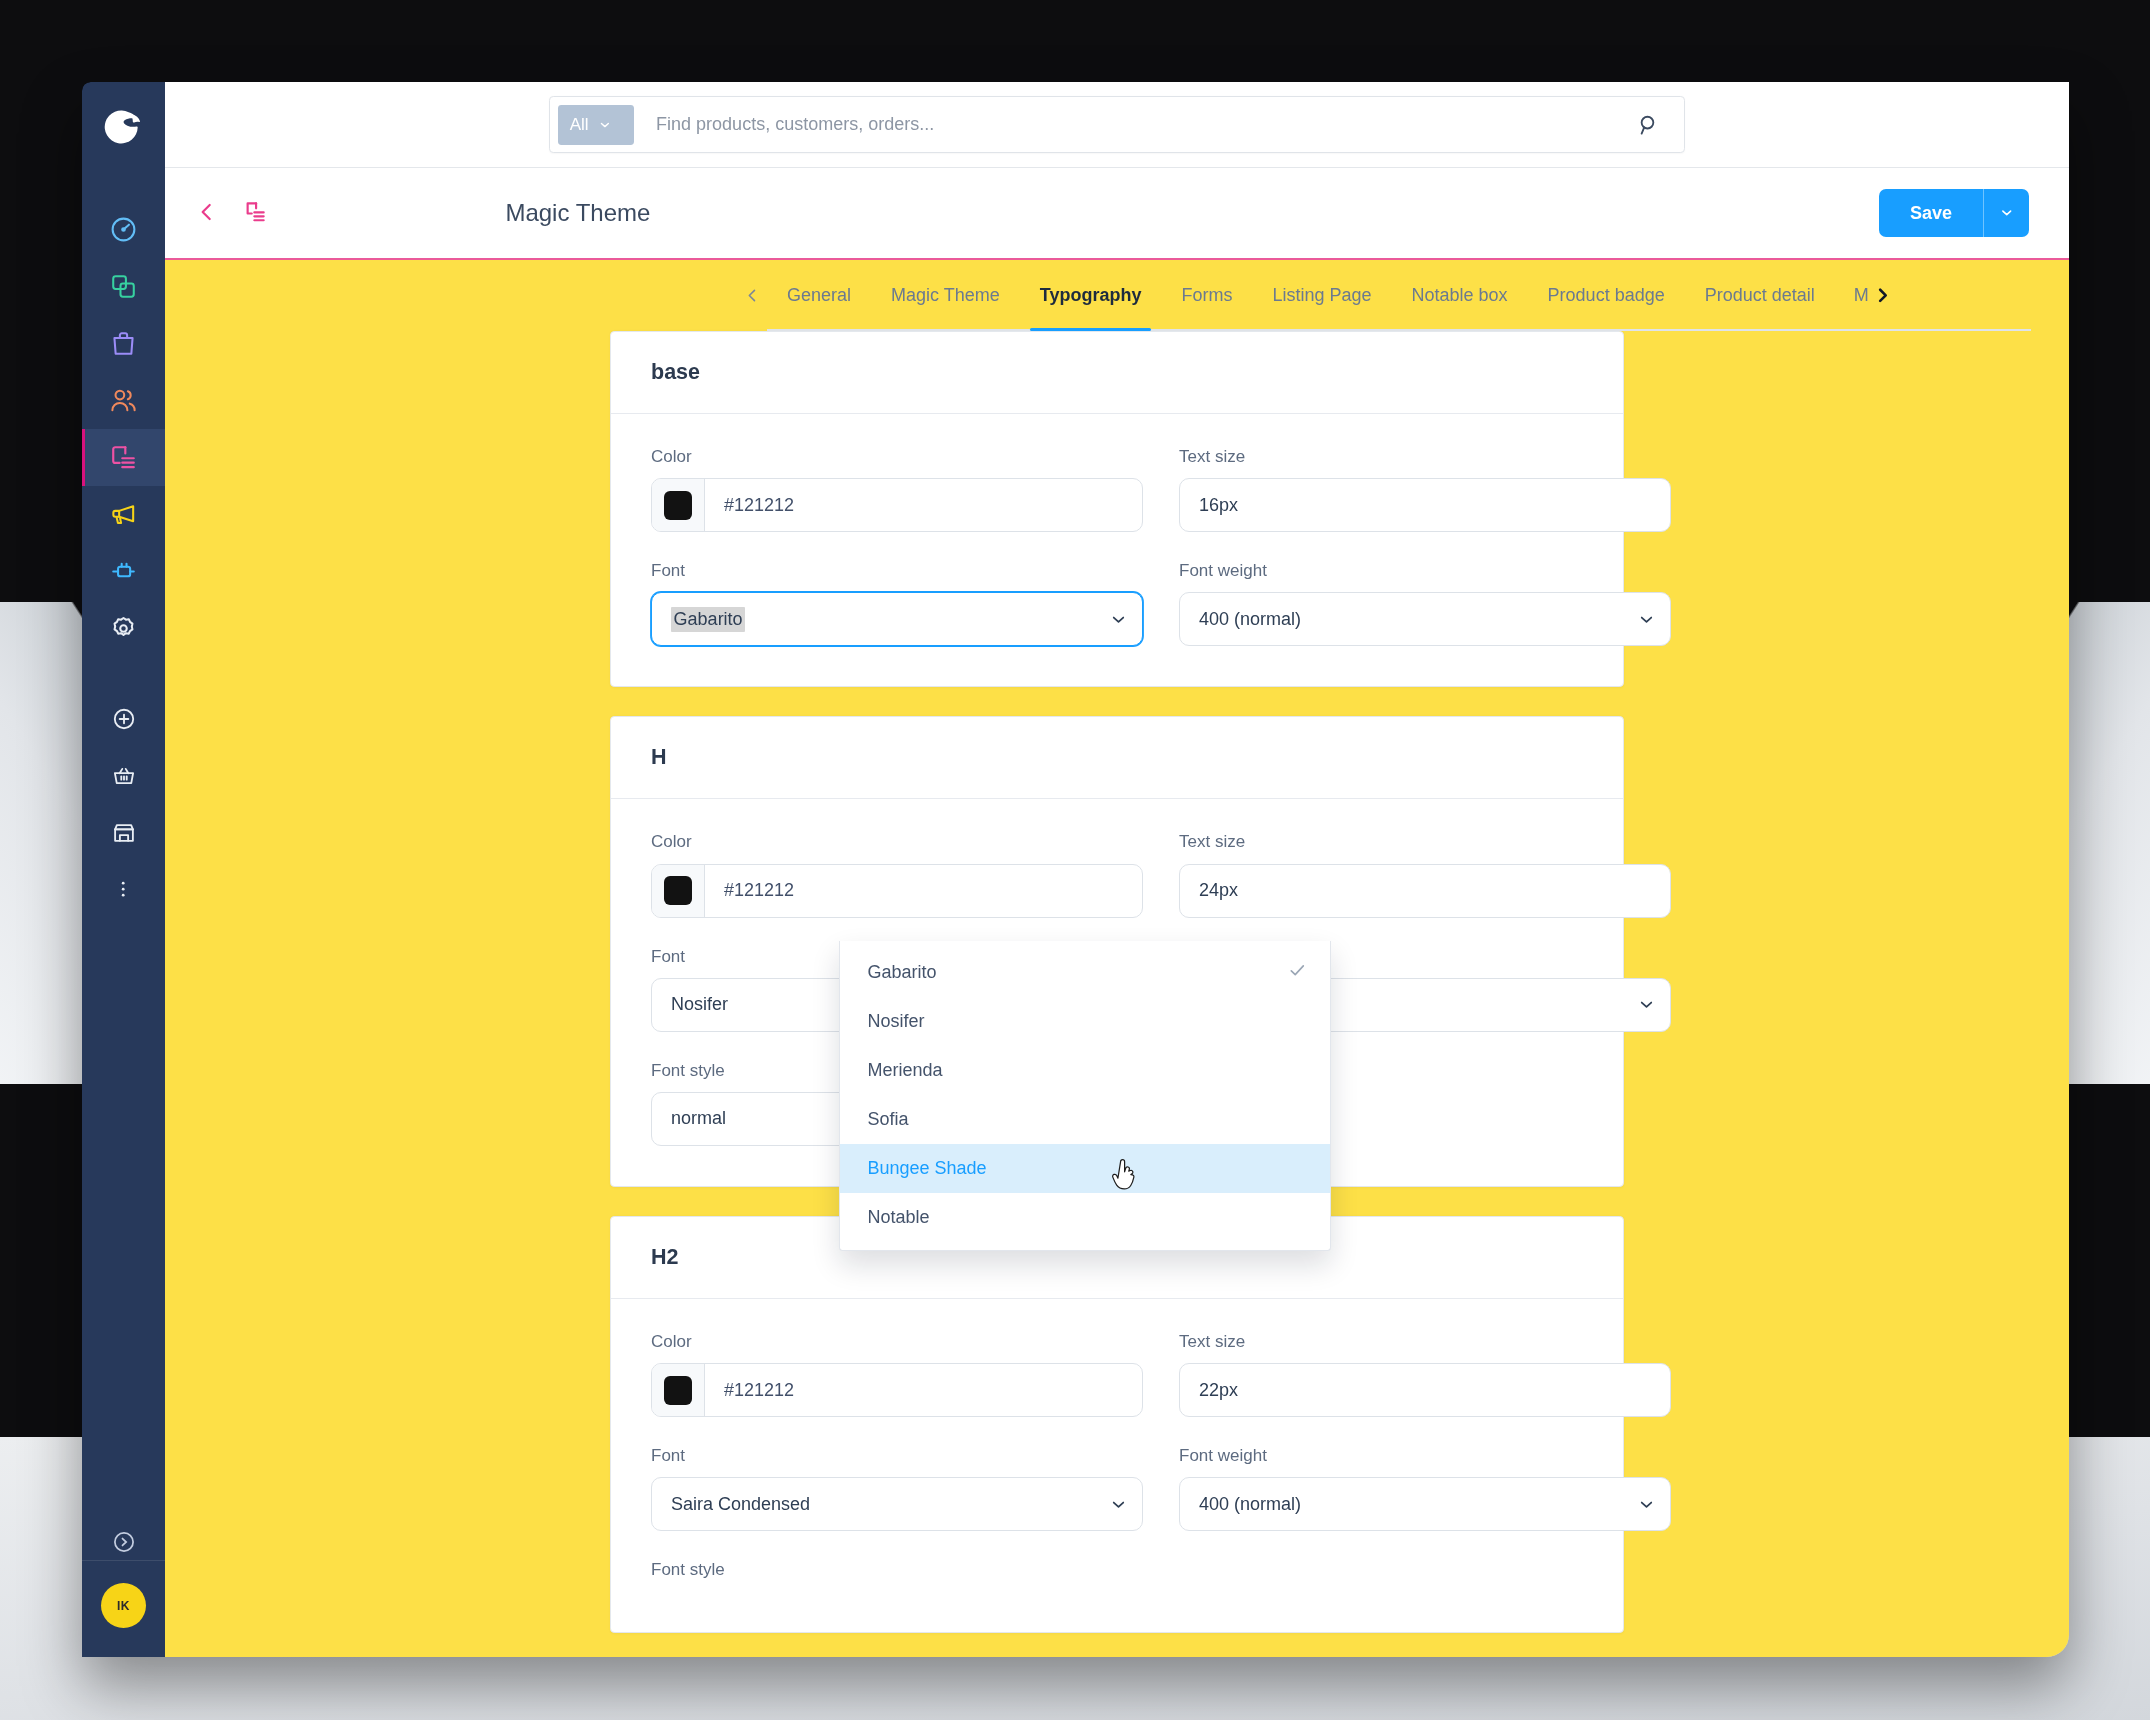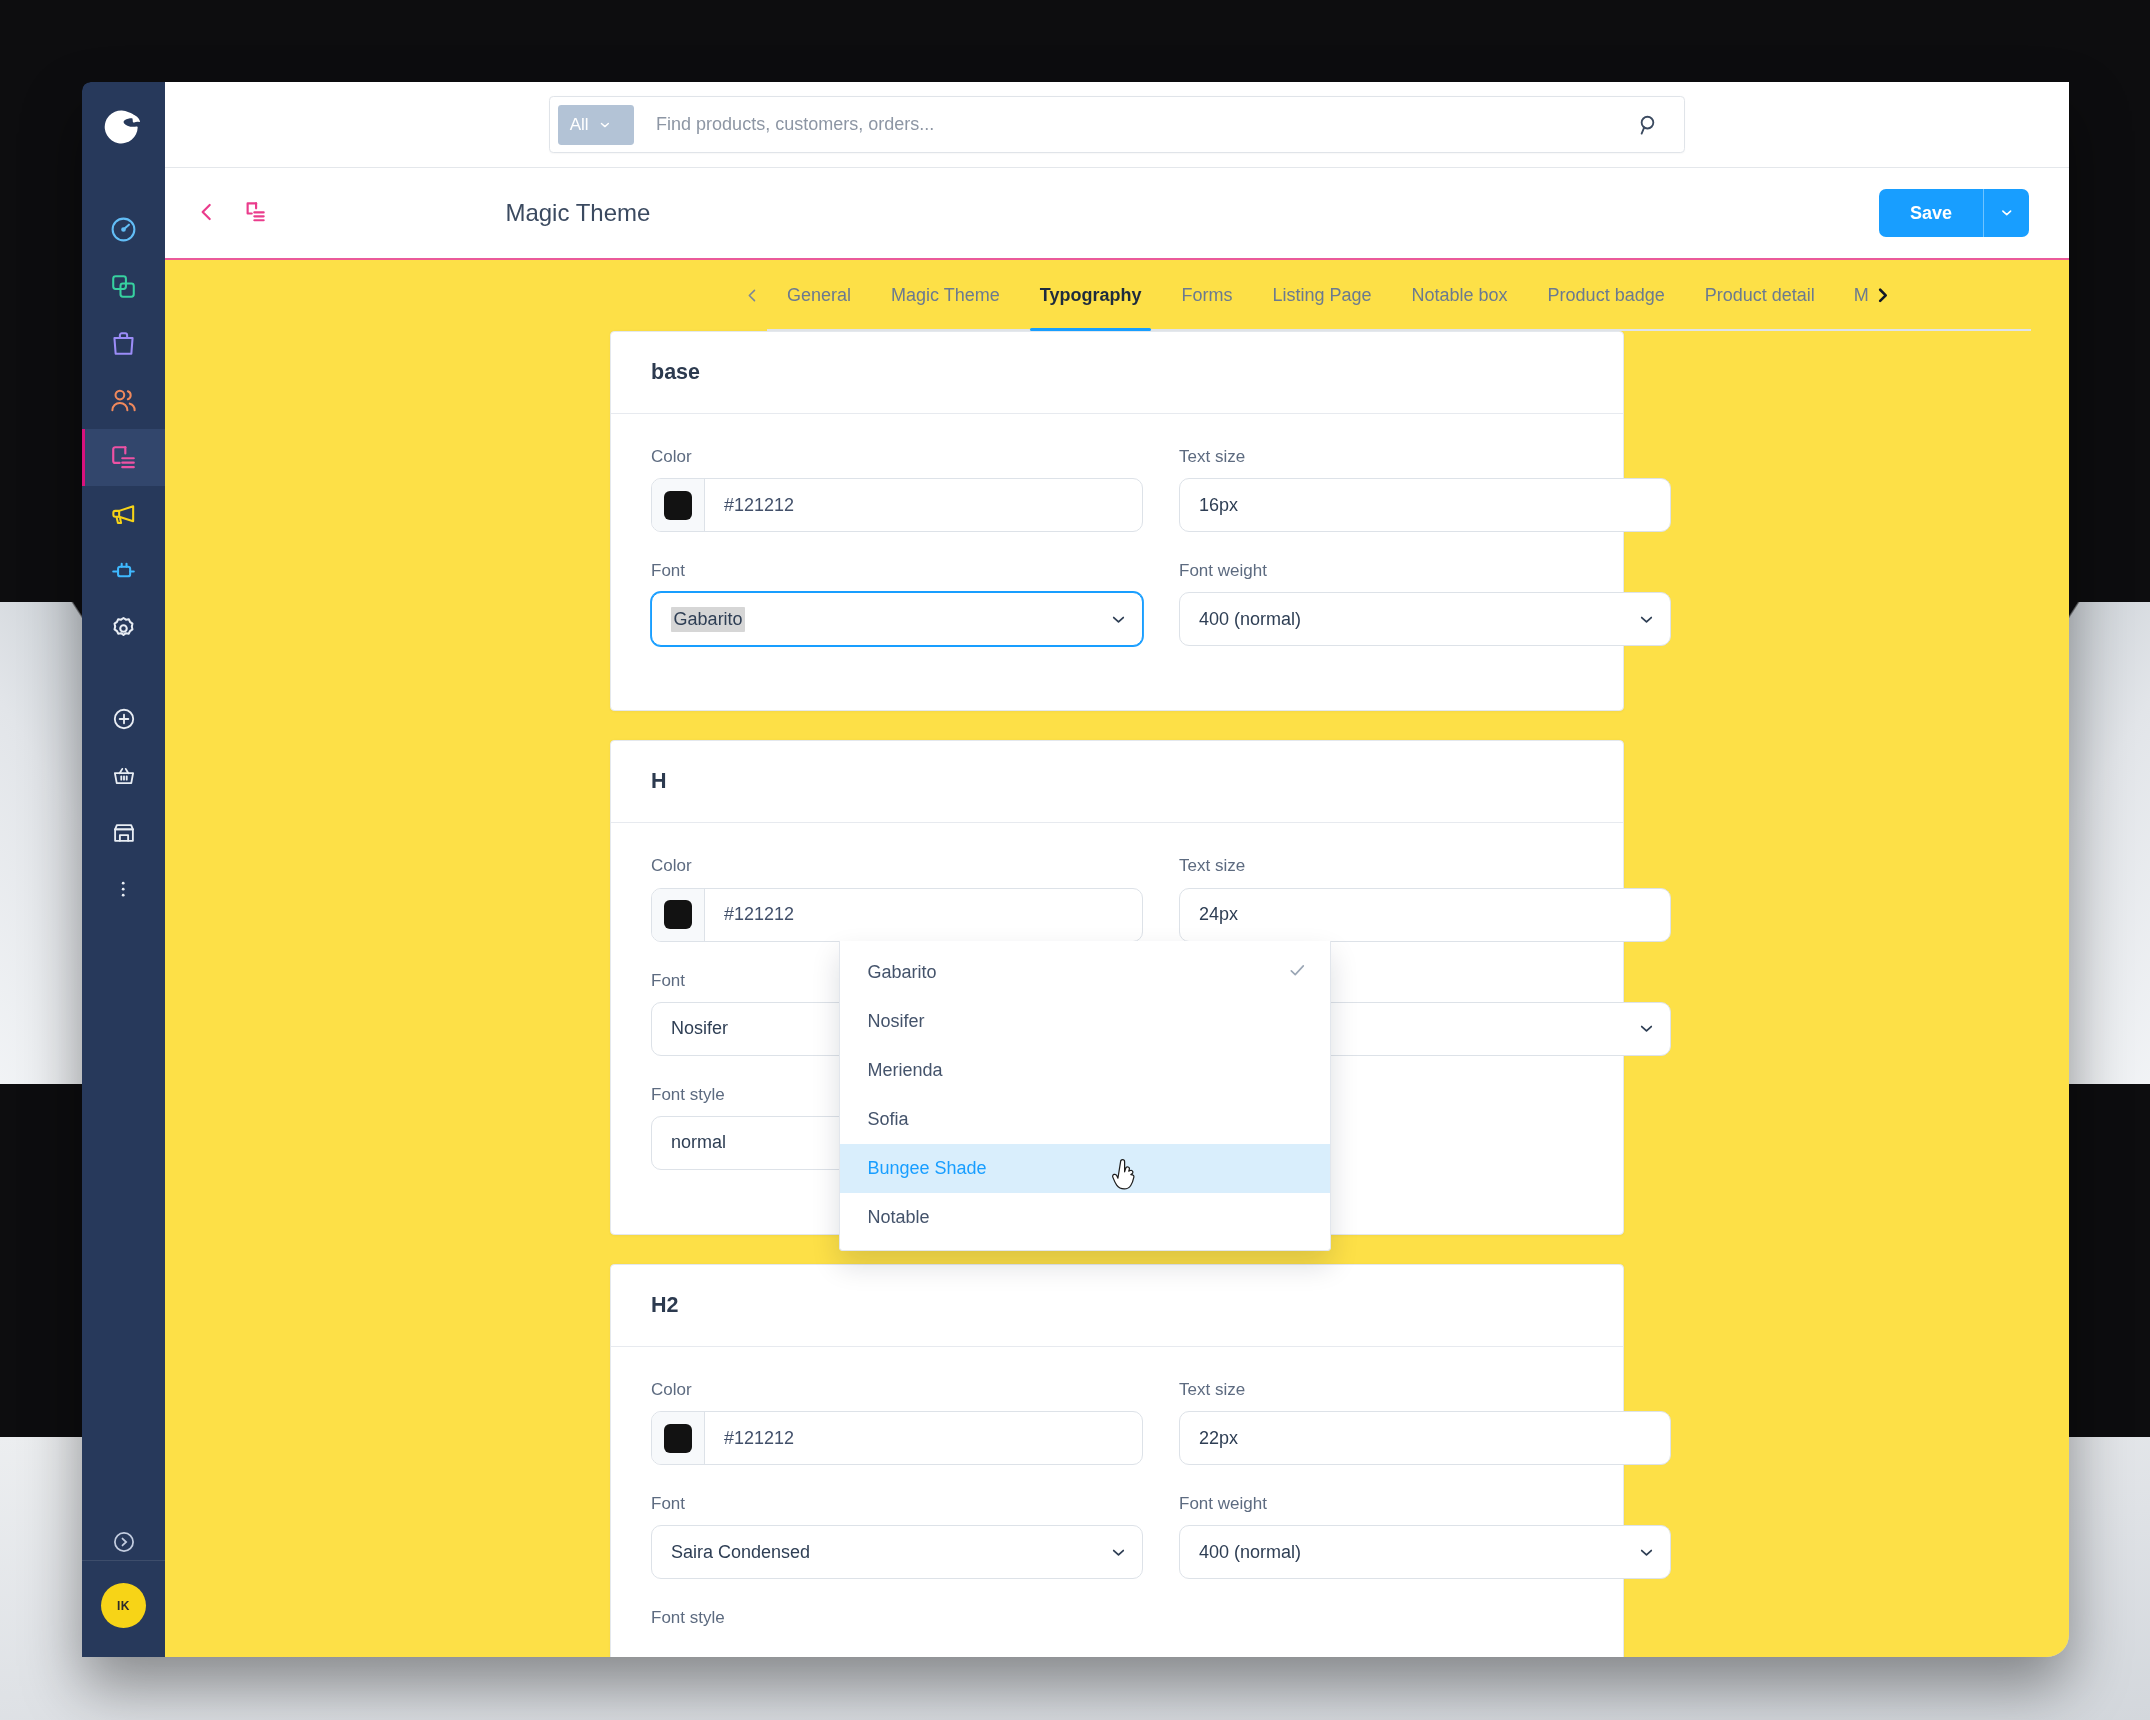--- a/index.html
+++ b/index.html
@@ -173,21 +173,21 @@
   .card {
     width: 1014px; margin: 0 auto 29px auto;
     background: #ffffff;
     border: 0.9px solid #e4e8ed; border-radius: 4.3px;
     box-shadow: 0 0.9px 2.6px rgba(16,24,40,.04);
   }
   .card-header {
     padding: 28px 40px; border-bottom: 0.9px solid #e7eaef;
     color: #2c3a4f; font-size: 21.5px; font-weight: bold;
   }
-  .card-body { padding: 33px 40px 64px 40px; }
+  .card-body { padding: 33px 40px 40px 40px; }
   .field-row { display: flex; gap: 36px; margin-bottom: 29px; }
   .field-row:last-child { margin-bottom: 0; }
   .field { width: 492px; flex: 0 0 492px; }
   .field-label { color: #5d6b80; font-size: 17px; margin-bottom: 11.2px; }
   .control {
     height: 54px; border: 0.9px solid #dde2e8; border-radius: 10px;
     background: #fff; display: flex; align-items: center;
     padding: 0 19px; color: #2e3e54; font-size: 18px;
     position: relative;
   }

